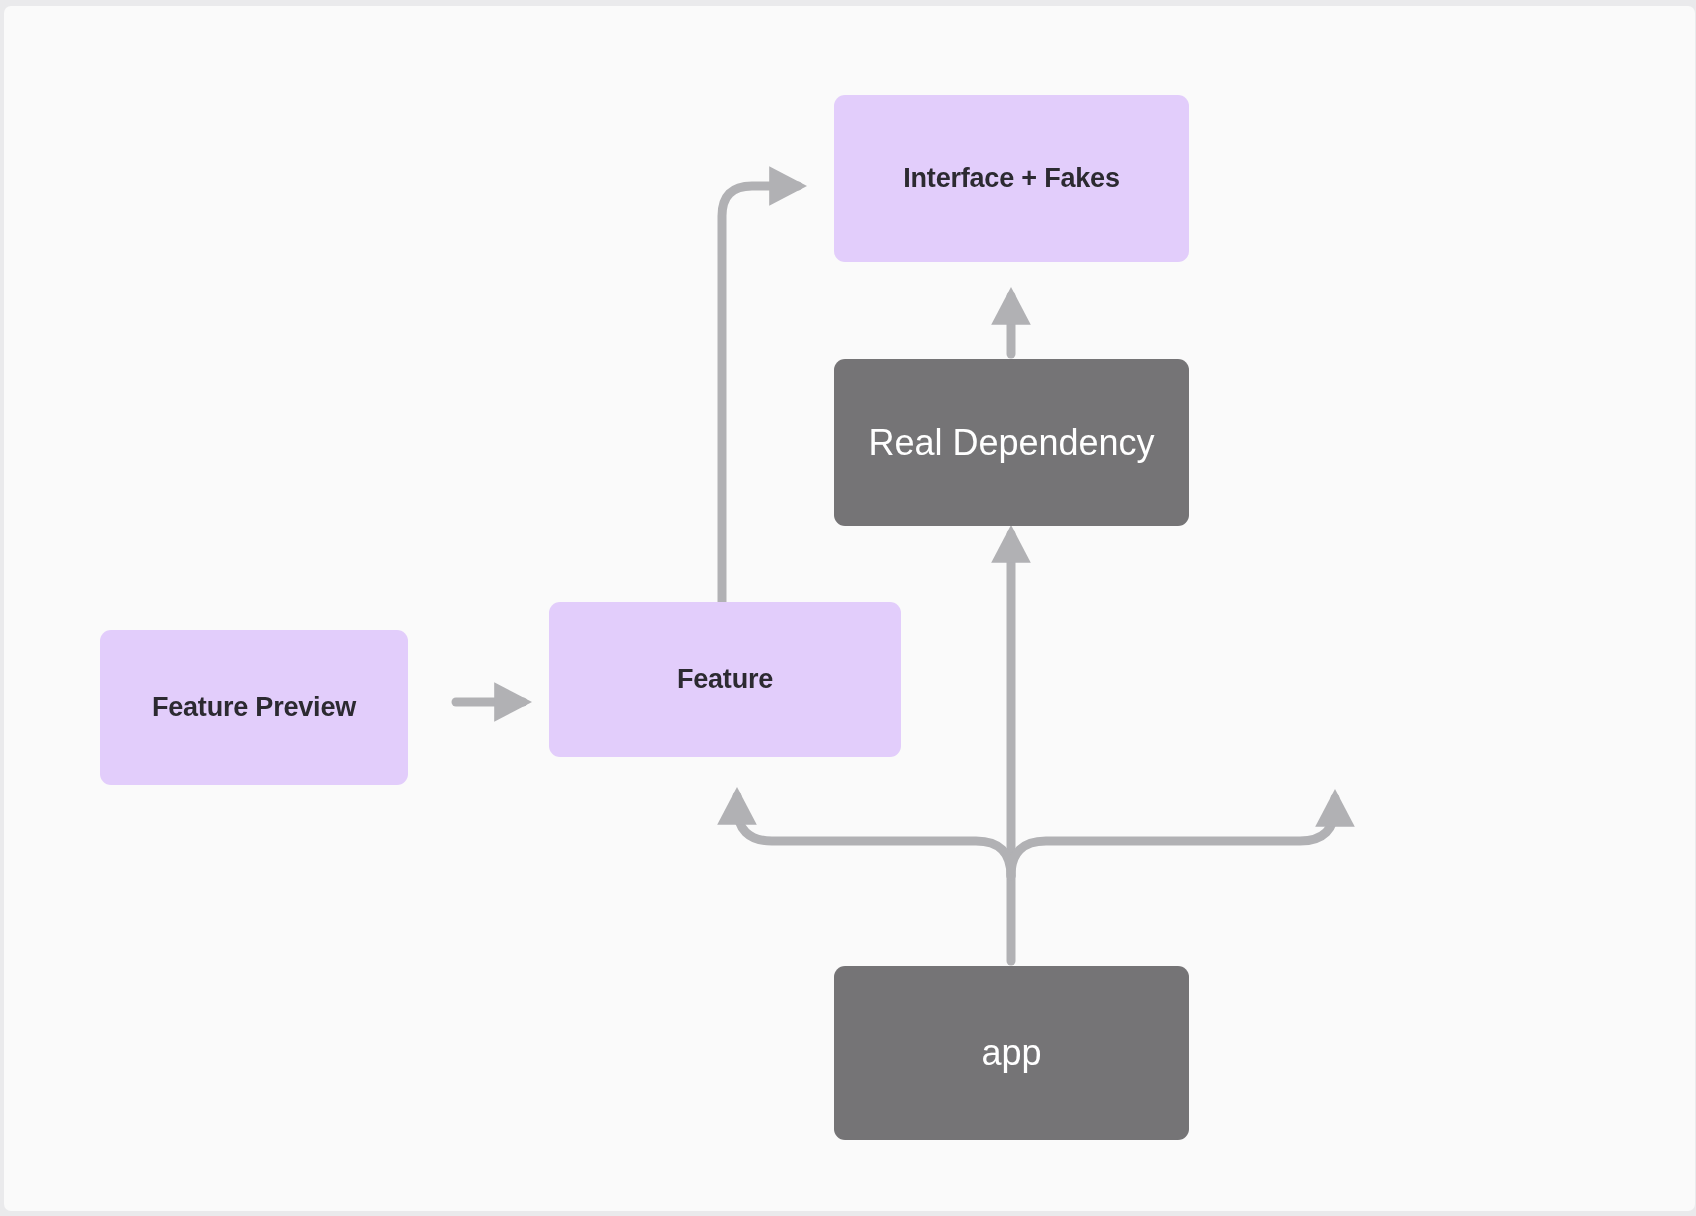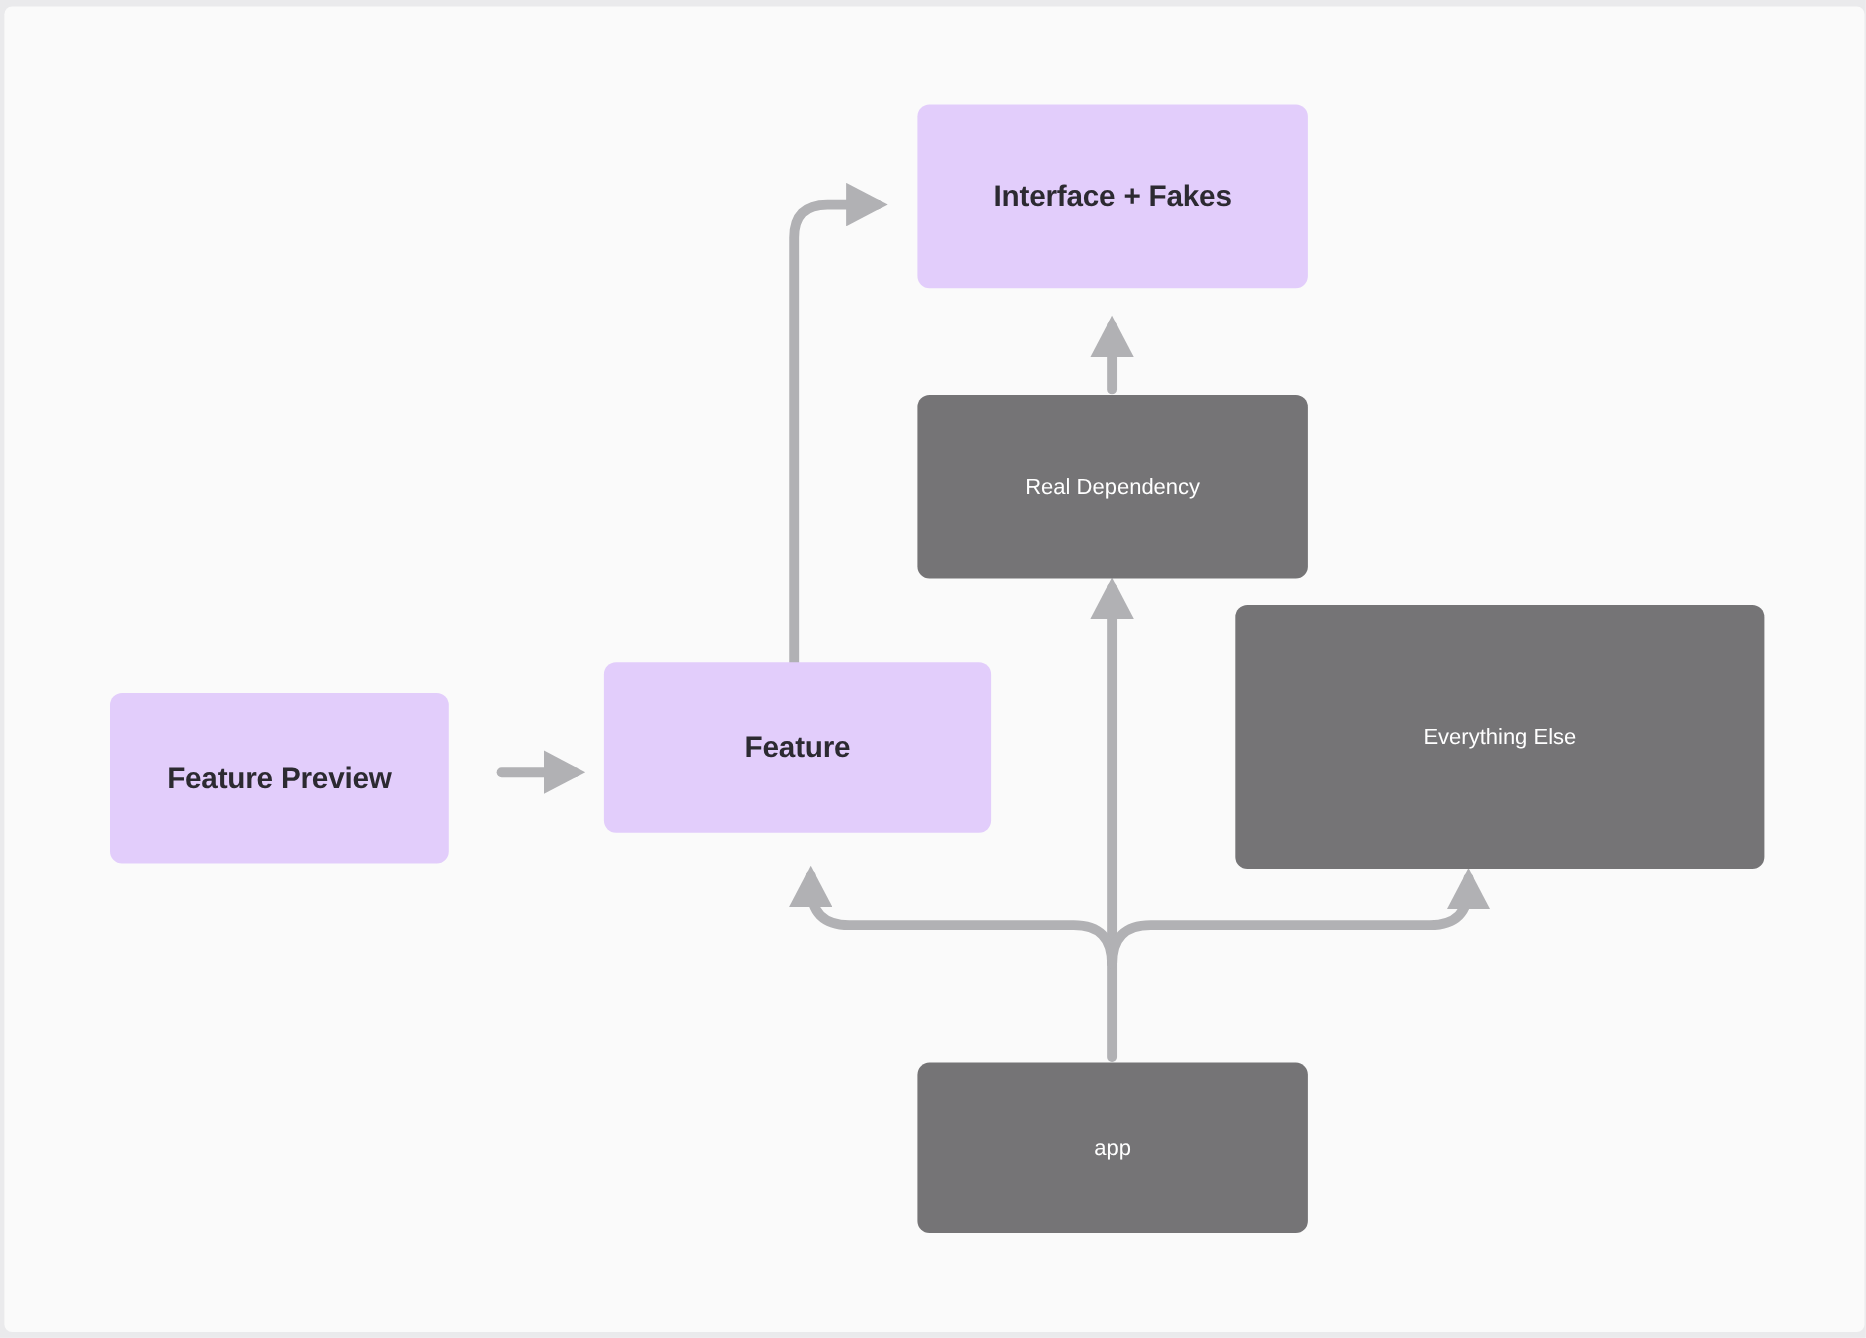--- a/index.html
+++ b/index.html
@@ -47,21 +47,21 @@
     background: #e2cdfb;
     color: #2c2a31;
     font-weight: bold;
     font-size: 27px;
     letter-spacing: -0.2px;
   }
   .node.gray {
     background: #757476;
     color: #ffffff;
     font-weight: normal;
-    font-size: 20px;
+    font-size: 36px;
     letter-spacing: 0px;
   }
   .node-label {
     display: block;
     padding: 0 10px;
   }
 </style>
 </head>
 <body>
 
@@ -109,22 +109,19 @@
     </div>
 
     <div class="node purple" style="left:96px; top:624px; width:308px; height:155px;">
       <span class="node-label">Feature Preview</span>
     </div>
 
     <div class="node purple" style="left:545px; top:596px; width:352px; height:155px;">
       <span class="node-label">Feature</span>
     </div>
 
-    <div class="node gray" style="left:1119px; top:544px; width:481px; height:240px;">
-      <span class="node-label">Everything Else</span>
-    </div>
 
-    <div class="node gray" style="left:830px; top:960px; width:355px; height:155px;">
+    <div class="node gray" style="left:830px; top:960px; width:355px; height:174px;">
       <span class="node-label">app</span>
     </div>
 
   </div>
 </div>
 
 </body></html>

